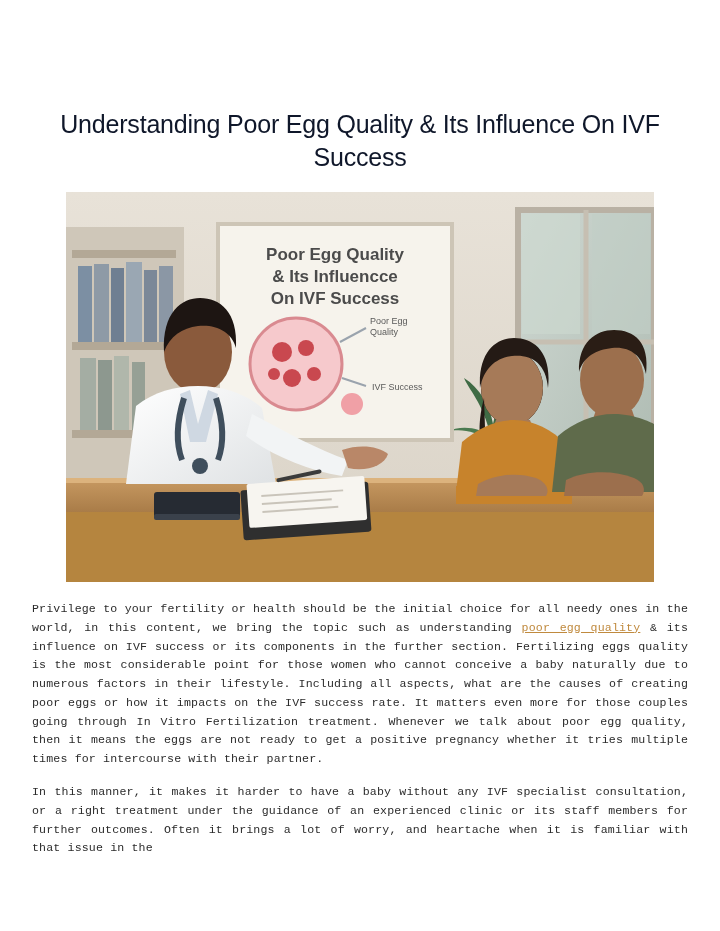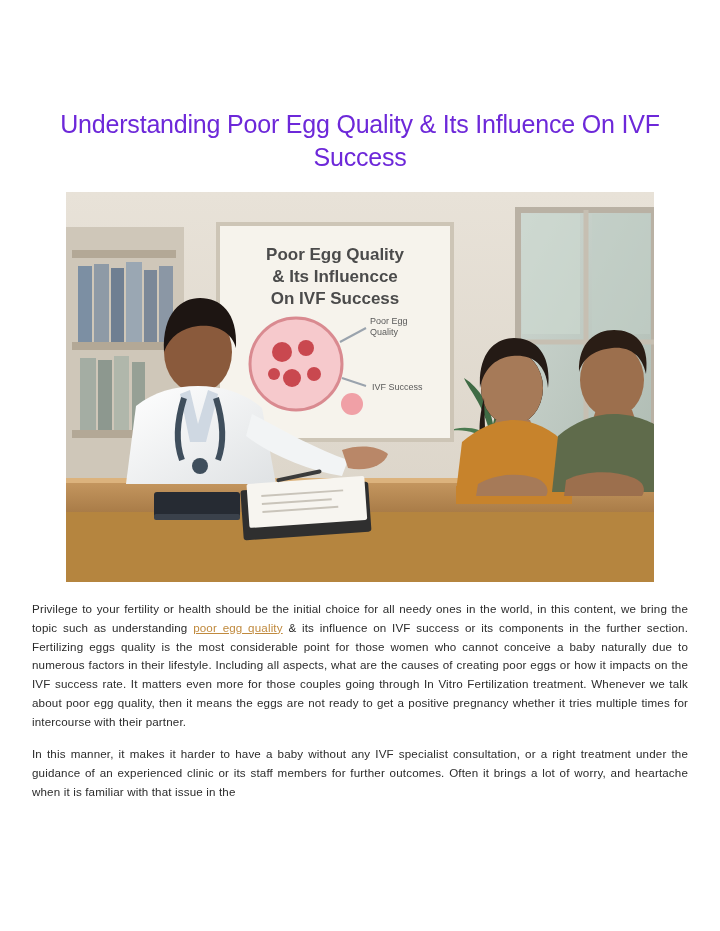--- a/index.html
+++ b/index.html
@@ -28,39 +28,39 @@
     left: 32px;
     top: 108px;
     width: 656px;
   }
   .title {
     font-family: "Liberation Sans", sans-serif;
     font-size: 25px;
     line-height: 1.32;
     font-weight: 400;
     text-align: center;
-    color: #6d28d9;
+    color: #0f172a;
     margin: 0 0 18px 0;
     letter-spacing: -0.2px;
   }
   .figure {
     width: 588px;
     height: 390px;
     margin: 0 auto 18px auto;
     position: relative;
     overflow: hidden;
     background: #cdbfae;
   }
   .figure svg {
     display: block;
     width: 588px;
     height: 390px;
   }
   .body-text {
-    font-family: Liberation Sans, sans-serif;
+    font-family: Liberation Mono, monospace;
     font-size: 11.6px;
     line-height: 1.62;
     color: #2b2b2b;
     text-align: justify;
     margin: 0 0 14px 0;
     letter-spacing: 0.15px;
   }
   .body-text:last-child { margin-bottom: 10px; }
   .link {
     color: #c08a3e;

